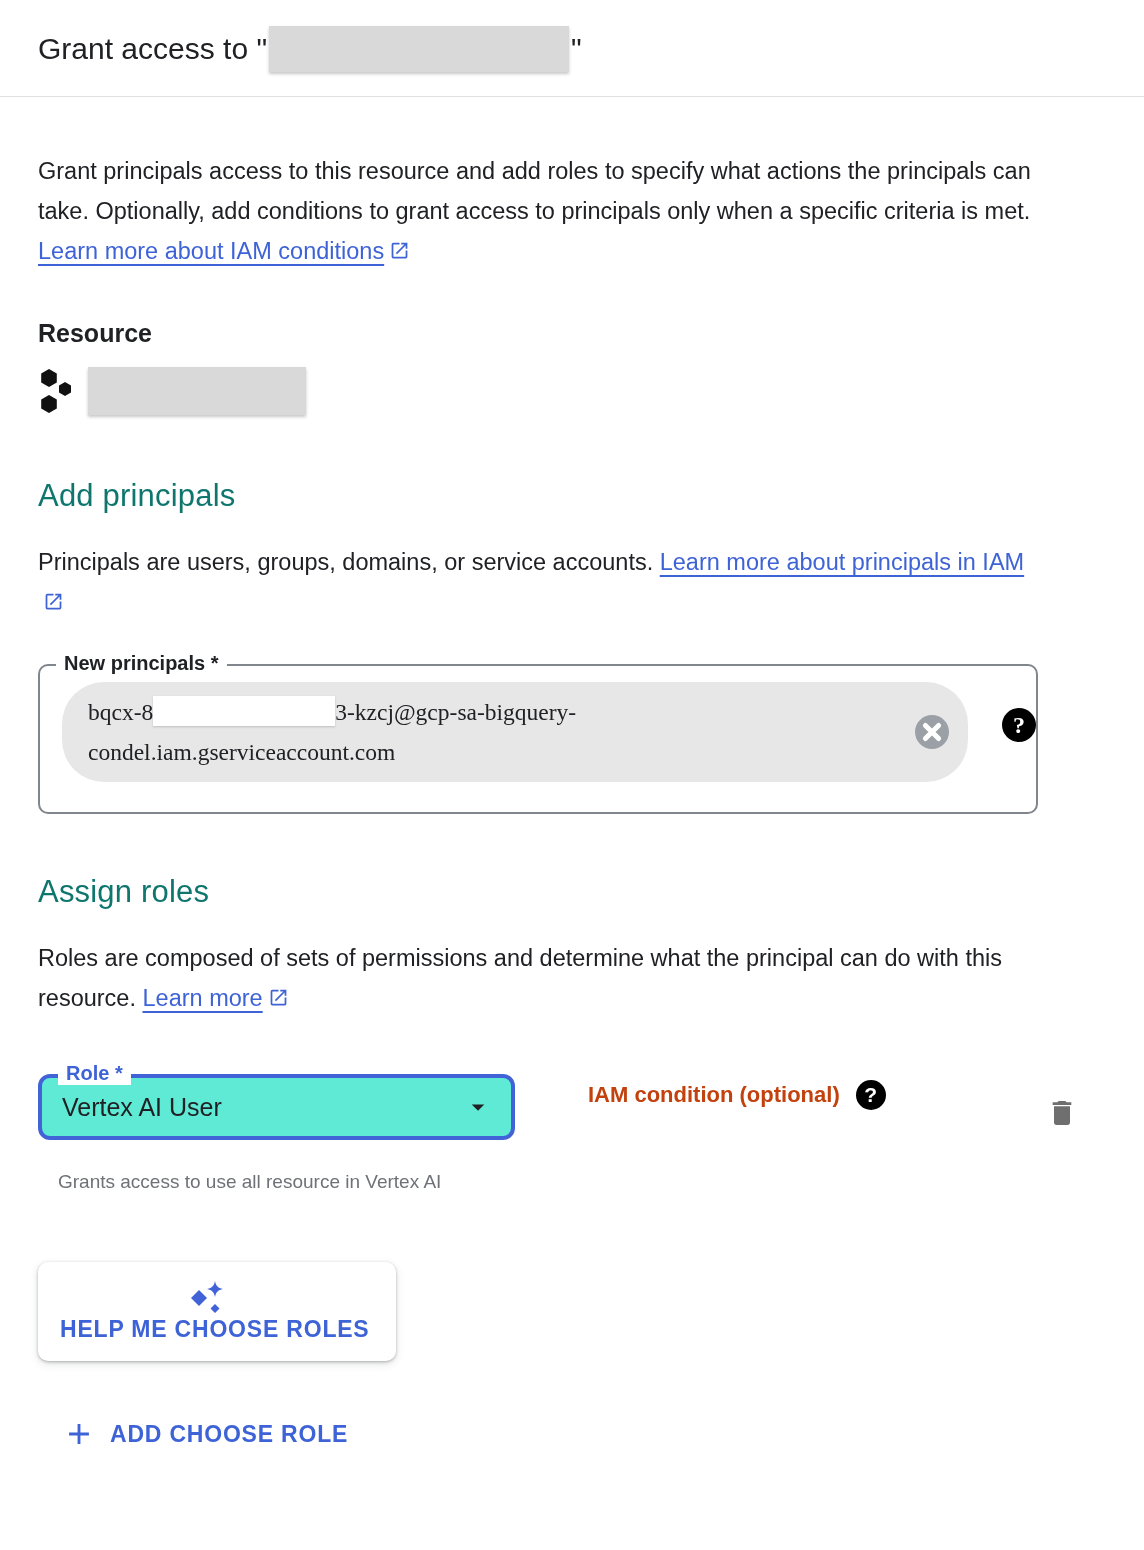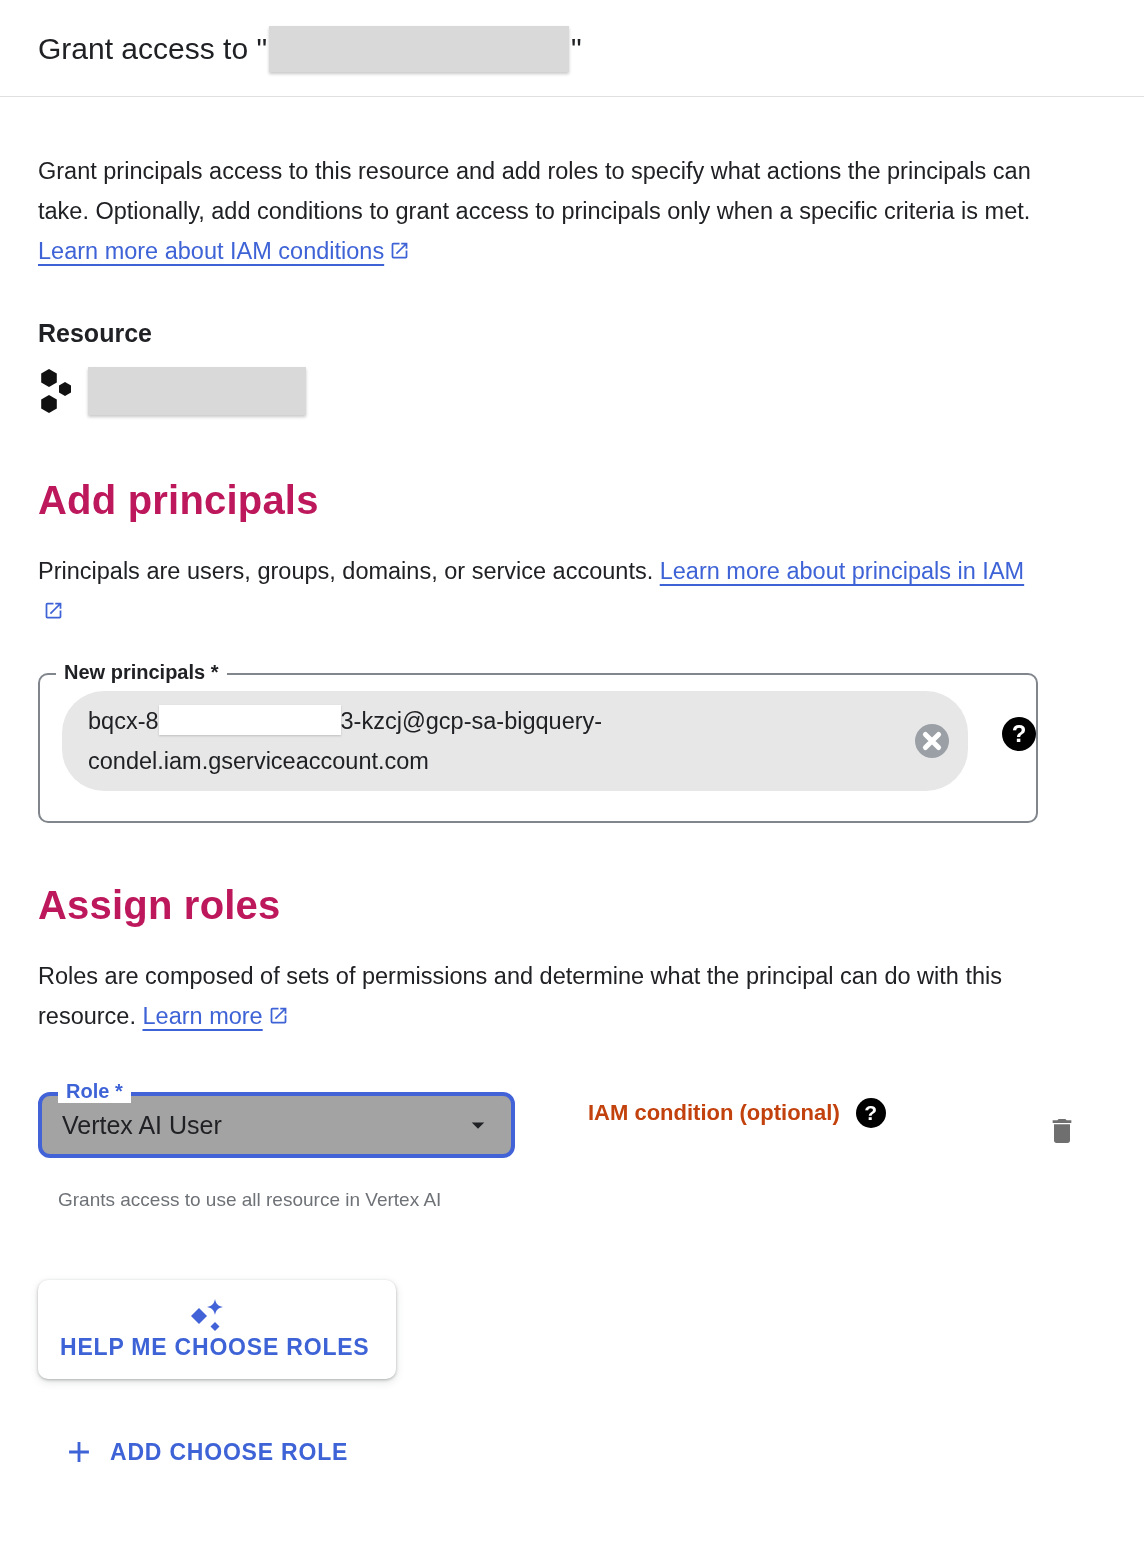--- a/index.html
+++ b/index.html
@@ -21,36 +21,36 @@
   .intro { margin-top:54px; }
   a.glink { color:#3e63d6; text-decoration:underline; text-underline-offset:5px; cursor:pointer; }
   .ext-icon { display:inline-block; width:21px; height:21px; vertical-align:-2px; margin-left:5px; }
   .ext-icon svg { width:21px; height:21px; fill:#3e63d6; }
   
   .resource-heading { margin-top:48px; font-size:25px; font-weight:700; color:#202124; }
   .resource-row { margin-top:18px; display:flex; align-items:center; }
   .hex-icon { width:38px; height:50px; margin-right:12px; }
   .redact-resource { width:218px; height:48px; }
   
-  .section-heading { font-size:40px; font-weight:700; color:#be185d; letter-spacing:.2px; }
+  .section-heading { font-size:31px; font-weight:400; color:#0f766e; letter-spacing:.2px; }
   .add-principals-heading { margin-top:62px; }
   .assign-roles-heading { margin-top:60px; }
   .section-para { margin-top:28px; }
   
   .principals-box {
     position:relative; margin-top:42px;
     width:1000px; height:150px;
     border:2px solid #80868b; border-radius:10px;
   }
   .box-label {
     position:absolute; top:-14px; left:16px;
     background:#ffffff; padding:0 8px;
     font-size:20px; font-weight:700; color:#202124;
   }
-  .principals-inner { display:flex; align-items:flex-start; padding:16px 0 0 22px; }
+  .principals-inner { display:flex; align-items:flex-start; padding:16px 0 0 22px;font-family:Liberation Serif, serif; }
   .chip {
     position:relative; width:906px; background:#e7e7e7;
     border-radius:42px; padding:10px 78px 10px 26px;
     font-size:23.5px; line-height:40px; color:#202124;
   }
   .chip-redact { display:inline-block; width:182px; height:30px; background:#ffffff; vertical-align:-6px; box-shadow:0 1px 2px rgba(0,0,0,.18); }
   .chip-remove {
     position:absolute; right:16px; top:50%; transform:translateY(-50%);
     width:40px; height:40px; border:none; background:transparent; cursor:pointer; padding:0;
   }
@@ -61,21 +61,21 @@
     display:inline-block; cursor:pointer; flex:0 0 auto;
   }
   .chip-help { margin:26px 0 0 34px; }
   
   .role-row { margin-top:56px; display:flex; align-items:flex-start; }
   .role-col { width:512px; }
   .role-field {
     position:relative; width:477px; height:66px;
     border:4px solid #4262d8; border-radius:12px;
     display:flex; align-items:center; justify-content:space-between;
-    padding:0 18px 0 20px; cursor:pointer; background:#a3a3a3;
+    padding:0 18px 0 20px; cursor:pointer; background:#5eead4;
   }
   .role-label {
     position:absolute; top:-16px; left:16px;
     background:#ffffff; padding:0 8px;
     font-size:20px; font-weight:700; color:#3e63d6;
   }
   .role-value { font-size:25px; color:#202124; }
   .caret { width:30px; height:30px; fill:#202124; }
   .role-helper { margin-top:22px; padding-left:20px; font-size:19px; line-height:40px; color:#6e7277; max-width:430px; }
   .iam-col { margin-left:38px; flex:1; }

